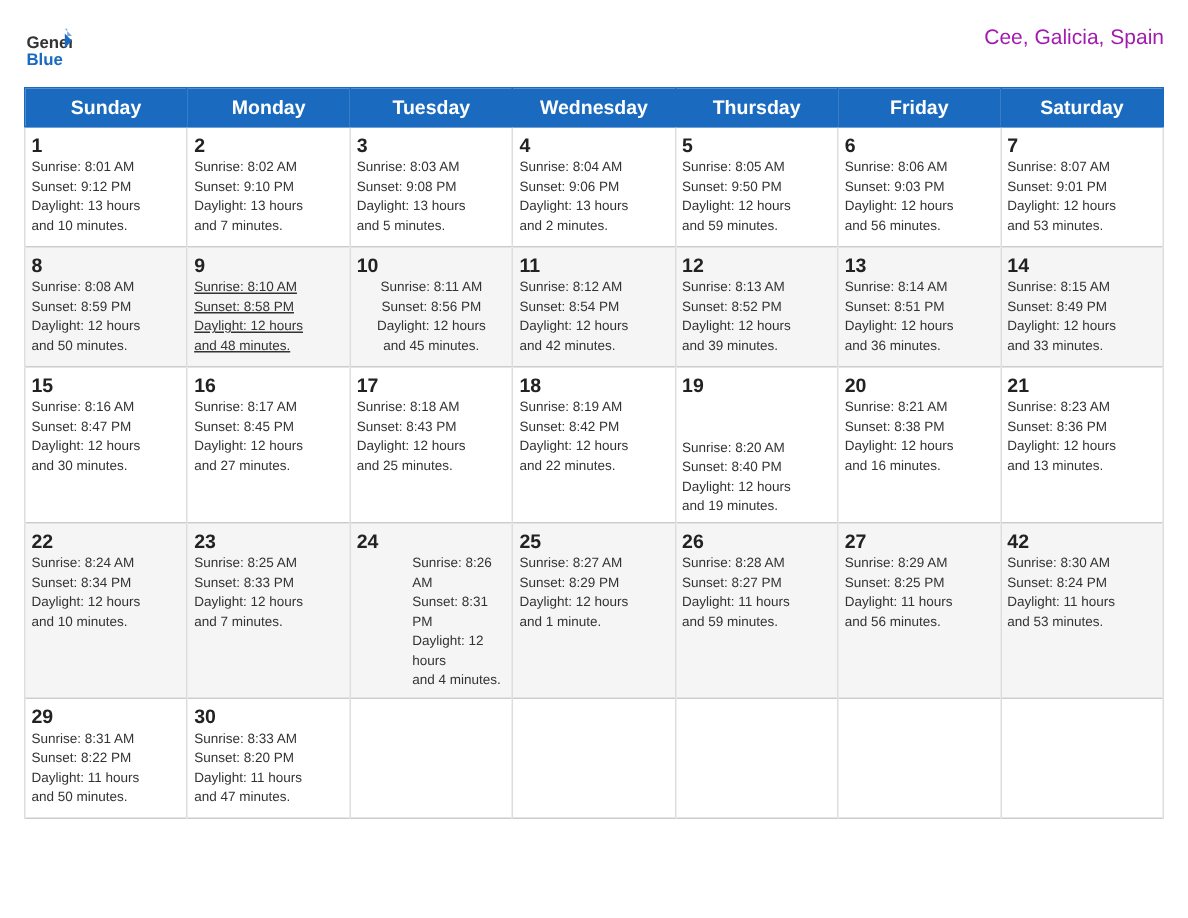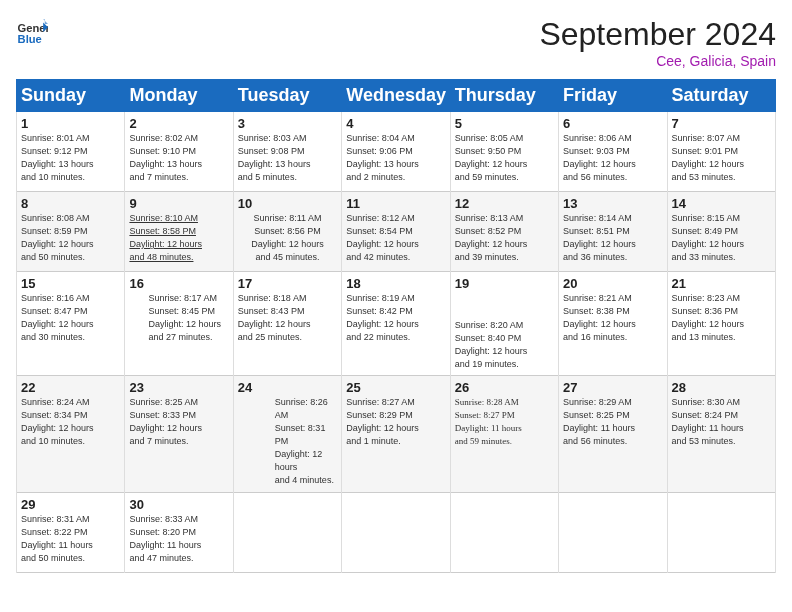--- a/index.html
+++ b/index.html
@@ -47,23 +47,23 @@
       width: 100%;
       border-collapse: collapse;
       table-layout: fixed;
     }
     thead tr {
       background: #1a6bbf;
       color: #fff;
     }
     thead th {
       padding: 5px 4px;
-      font-size: 18px;
+      font-size: 13px;
       font-weight: bold;
-      text-align: left;
+      text-align: center;
       border: 1px solid #1a6bbf;
     }
     tbody tr {
       border-bottom: 1px solid #ccc;
     }
     tbody td {
       vertical-align: top;
       padding: 4px 4px;
       font-size: 9.5px;
       color: #333;
@@ -97,21 +97,20 @@
   <div class="header">
     <div class="logo">
       <svg class="logo-icon" viewBox="0 0 40 40">
         <text x="2" y="20" font-size="14" font-weight="bold" fill="#333">General</text>
         <text x="2" y="34" font-size="14" font-weight="bold" fill="#1a6bbf">Blue</text>
         <polygon points="34,8 40,14 34,20" fill="#1a6bbf"></polygon>
         <polygon points="34,4 40,10 36,10 36,4" fill="#1a6bbf" opacity="0.6"></polygon>
       </svg>
     </div>
     <div class="title-block">
-      <div class="month-title">September 2024</div>
       <div class="location">Cee, Galicia, Spain</div>
     </div>
   </div>
 
   <table>
     <thead>
       <tr>
         <th>Sunday</th>
         <th>Monday</th>
         <th>Tuesday</th>
@@ -227,21 +226,21 @@
         <tr>
           <td>
             <span class="day-num">15</span>
             <div class="day-info" style="white-space: pre-line;">Sunrise: 8:16 AM
 Sunset: 8:47 PM
 Daylight: 12 hours
 and 30 minutes.</div>
           </td>
           <td>
             <span class="day-num">16</span>
-            <div class="day-info" style="white-space: pre-line; margin-left: 19px;">Sunrise: 8:17 AM
+            <div class="day-info" style="white-space: pre-line;">Sunrise: 8:17 AM
 Sunset: 8:45 PM
 Daylight: 12 hours
 and 27 minutes.</div>
           </td>
           <td>
             <span class="day-num">17</span>
             <div class="day-info" style="white-space: pre-line;">Sunrise: 8:18 AM
 Sunset: 8:43 PM
 Daylight: 12 hours
 and 25 minutes.</div>
@@ -299,34 +298,34 @@
           </td>
           <td>
             <span class="day-num">25</span>
             <div class="day-info" style="white-space: pre-line;">Sunrise: 8:27 AM
 Sunset: 8:29 PM
 Daylight: 12 hours
 and 1 minute.</div>
           </td>
           <td>
             <span class="day-num">26</span>
-            <div class="day-info" style="white-space: pre-line; font-family: Liberation Serif, serif;">Sunrise: 8:28 AM
+            <div class="day-info" style="white-space: pre-line;">Sunrise: 8:28 AM
 Sunset: 8:27 PM
 Daylight: 11 hours
 and 59 minutes.</div>
           </td>
           <td>
             <span class="day-num">27</span>
             <div class="day-info" style="white-space: pre-line;">Sunrise: 8:29 AM
 Sunset: 8:25 PM
 Daylight: 11 hours
 and 56 minutes.</div>
           </td>
           <td>
-            <span class="day-num">28</span>
+            <span class="day-num">42</span>
             <div class="day-info" style="white-space: pre-line;">Sunrise: 8:30 AM
 Sunset: 8:24 PM
 Daylight: 11 hours
 and 53 minutes.</div>
           </td>
         </tr>
         <tr>
           <td>
             <span class="day-num">29</span>
             <div class="day-info" style="white-space: pre-line;">Sunrise: 8:31 AM

